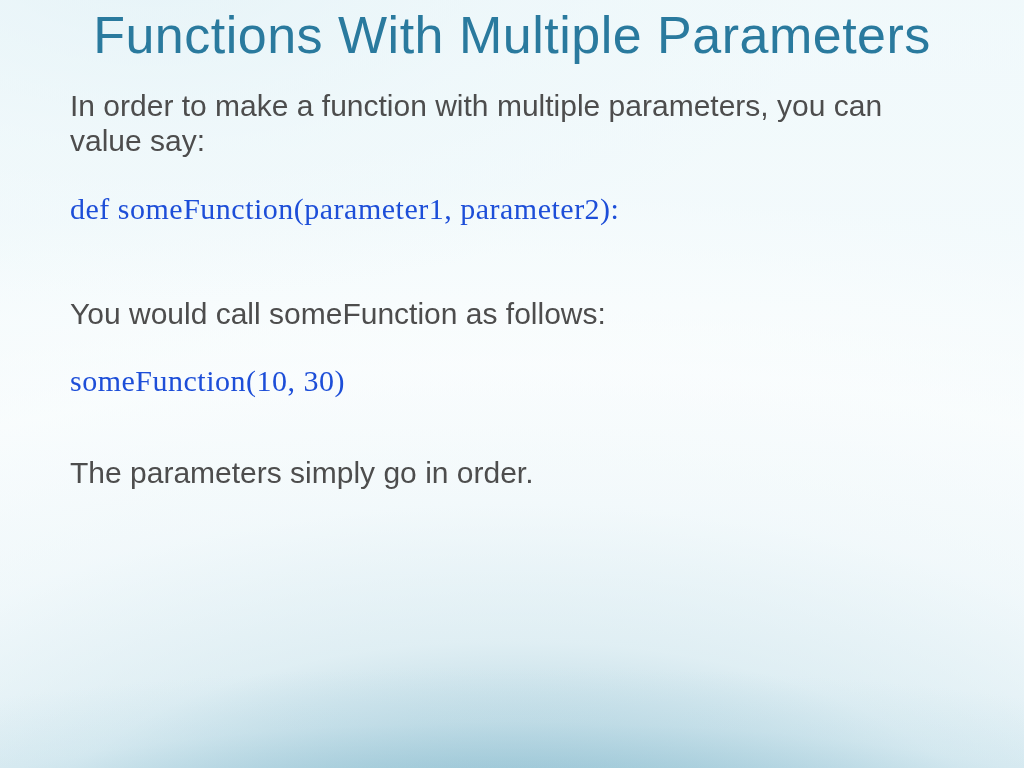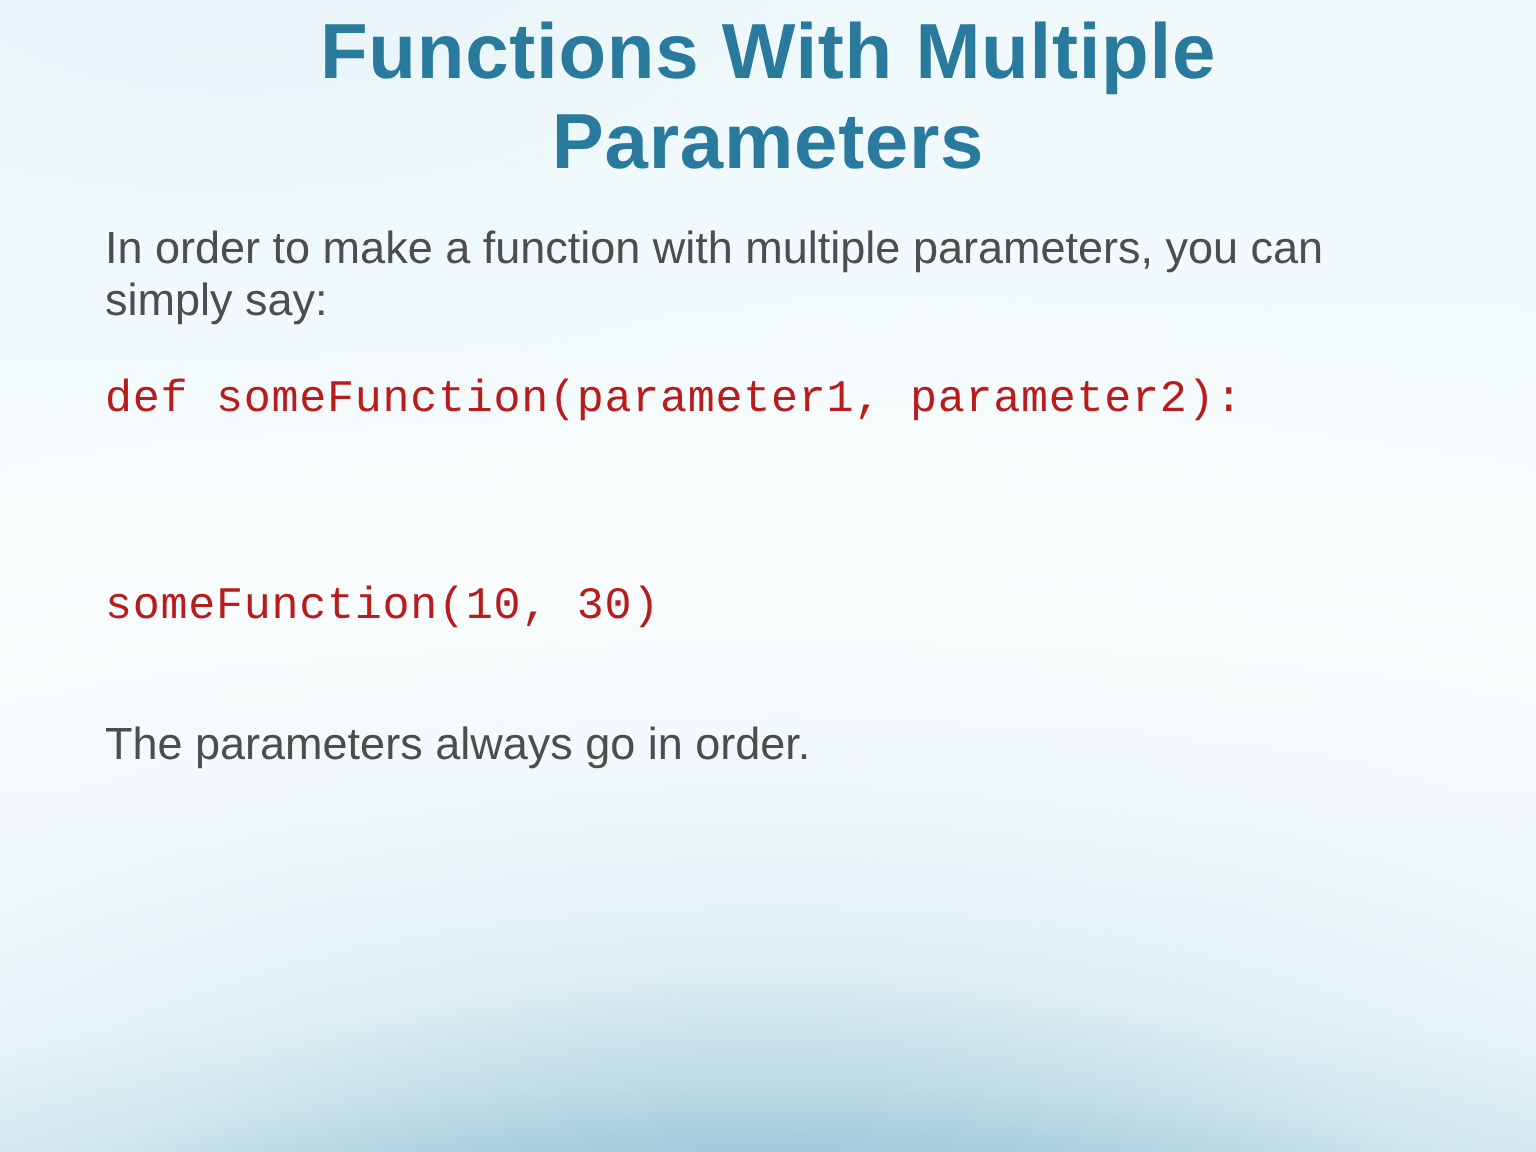--- a/index.html
+++ b/index.html
@@ -39,40 +39,40 @@
       height: 260px;
       background: radial-gradient(ellipse 100% 100% at 40% 140%, rgba(140, 190, 210, 0.35) 0%, rgba(185, 220, 232, 0.2) 40%, transparent 65%);
       transform: rotate(-2deg);
     }
     .content {
       position: relative;
       padding: 0 70px;
     }
     h1.title {
       color: #2a7a9e;
-      font-weight: 700;
+      font-weight: 400;
       font-size: 52px;
       text-align: center;
       line-height: 1.15;
       padding-top: 6px;
       letter-spacing: 0.5px;
     }
     .body-area {
       margin-top: 22px;
       color: #4d4d4d;
       font-size: 30px;
       line-height: 1.18;
       font-weight: 400;
     }
     .body-area p {
       margin-bottom: 0;
     }
     .code {
-      font-family: Liberation Mono, monospace;
-      color: #b91c1c;
+      font-family: Liberation Serif, serif;
+      color: #1d4ed8;
       letter-spacing: 0.5px;
     }
     .spacer-lg {
       height: 38px;
     }
     .spacer-md {
       height: 32px;
     }
     .spacer-sm {
       height: 24px;
@@ -82,24 +82,25 @@
 <body>
 
 <div class="bg"></div>
 <div class="wave2"></div>
 <div class="wave"></div>
 
 <div class="content">
   <h1 class="title">Functions With Multiple Parameters</h1>
 
   <div class="body-area">
-    <p>In order to make a function with multiple parameters, you can simply say:</p>
+    <p>In order to make a function with multiple parameters, you can value say:</p>
     <div class="spacer-md"></div>
     <p class="code">def someFunction(parameter1, parameter2):</p>
     <div class="spacer-lg"></div>
     <div class="spacer-md"></div>
+    <p>You would call someFunction as follows:</p>
     <div class="spacer-md"></div>
     <p class="code">someFunction(10, 30)</p>
     <div class="spacer-sm"></div>
     <div class="spacer-md"></div>
-    <p>The parameters always go in order.</p>
+    <p>The parameters simply go in order.</p>
   </div>
 </div>
 
 </body></html>

